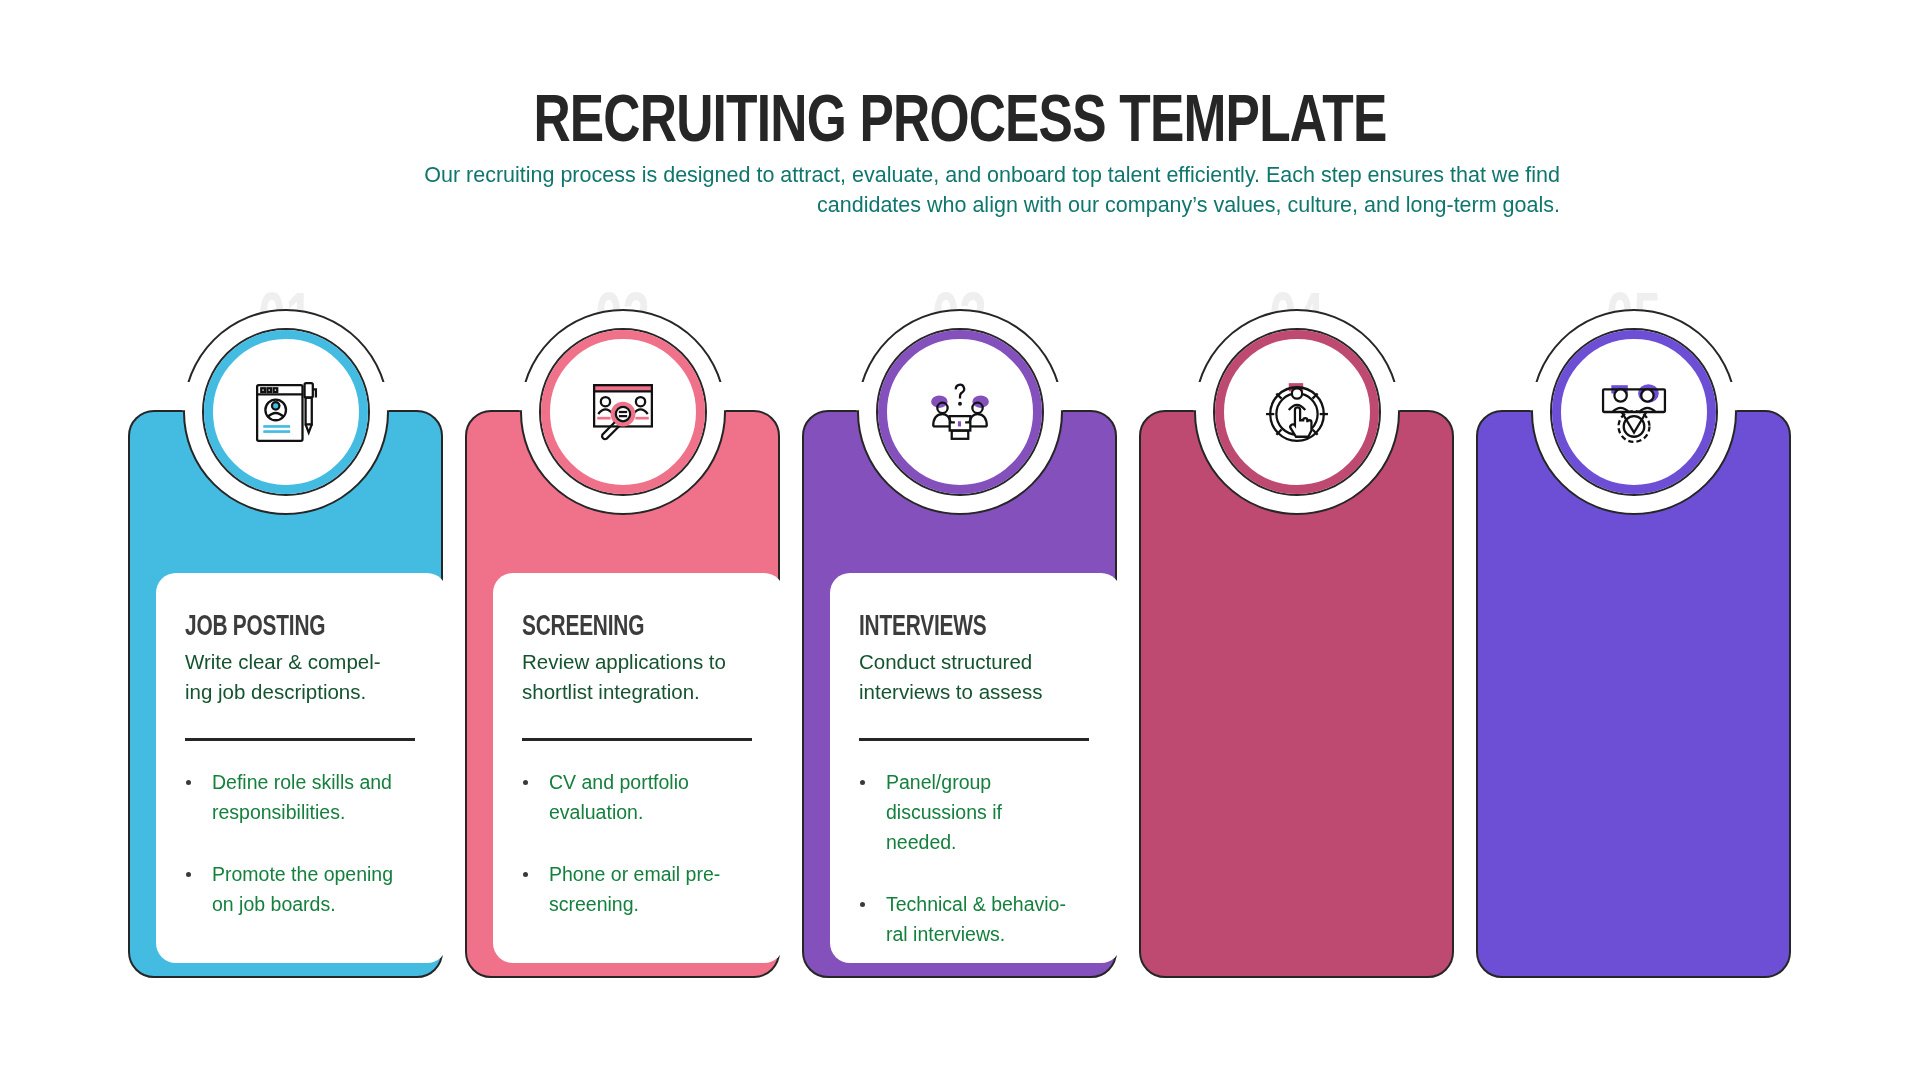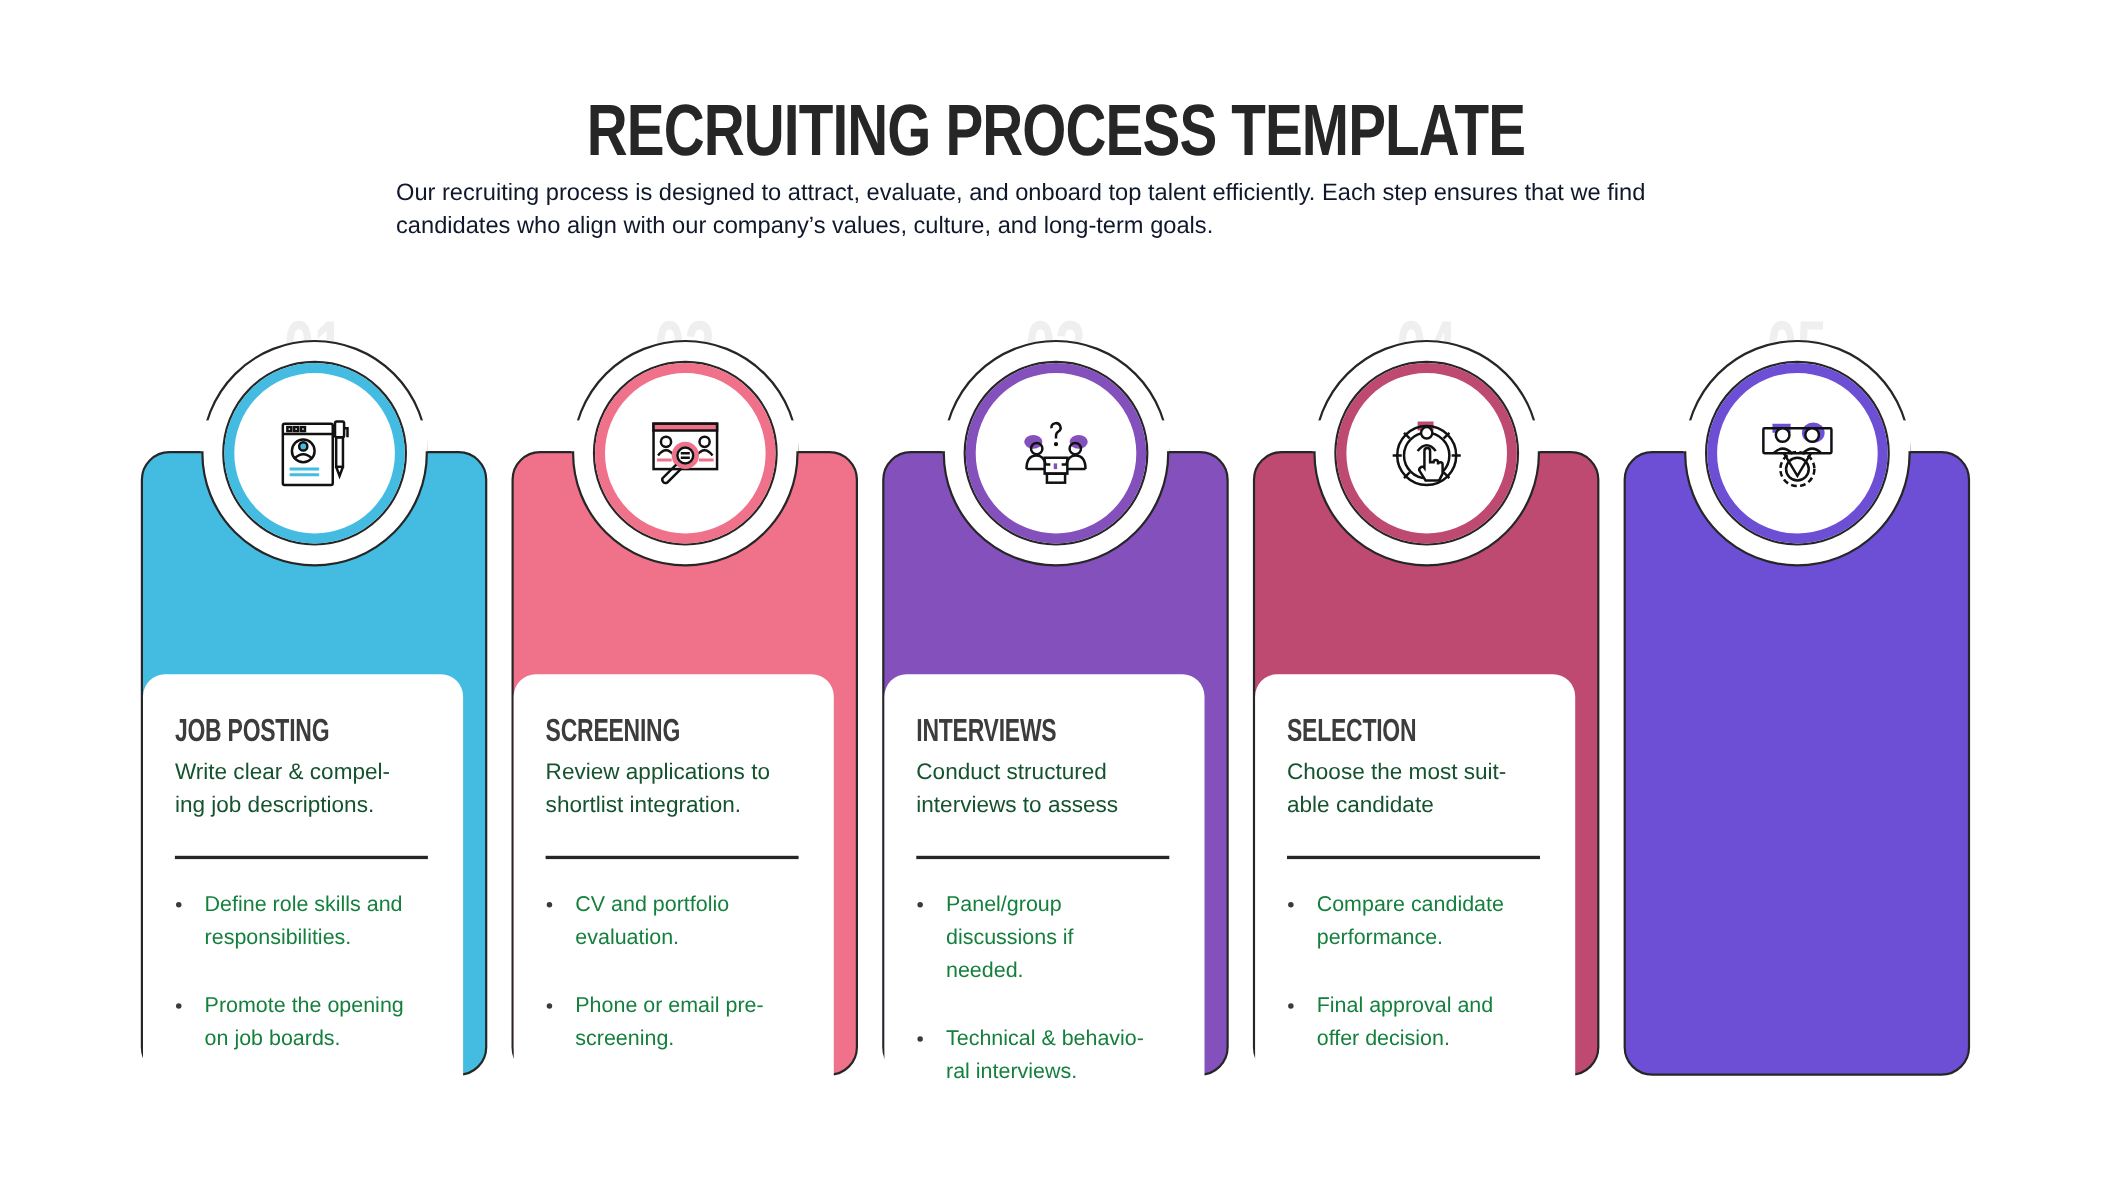--- a/index.html
+++ b/index.html
@@ -6,22 +6,22 @@
   html, body { width: 1920px; height: 1080px; background: #ffffff; overflow: hidden; }
   body { position: relative; font-family: "Liberation Sans", "DejaVu Sans", sans-serif; color: #333; }
 
   .title {
     position: absolute; left: 0; width: 1920px; top: 78px; text-align: center;
     font-family: "Liberation Sans", sans-serif; font-weight: 700; font-size: 66px;
     color: #262626; letter-spacing: -1px; transform: scaleX(0.78); transform-origin: center;
     line-height: 80px;
   }
   .subtitle {
-    position: absolute; left: 360px; width: 1200px; top: 160px; text-align: left;
-    font-size: 21.5px; line-height: 30px; color: #0f172a;
+    position: absolute; left: 360px; width: 1200px; top: 160px; text-align: right;
+    font-size: 21.5px; line-height: 30px; color: #0f766e;
   }
 
   .step { position: absolute; top: 270px; width: 315px; height: 712px; }
   .step-number {
     position: absolute; top: 8px; left: 0; width: 315px; text-align: center;
     font-family: "Liberation Sans", sans-serif; font-weight: 700; font-size: 72px;
     color: #efefef; transform: scaleX(0.68); line-height: 80px;
   }
   .card {
     position: absolute; top: 140px; left: 0; width: 315px; height: 568px;
@@ -38,22 +38,22 @@
     position: absolute; left: 73.5px; top: 58px; width: 168px; height: 168px;
     border-radius: 50%; border: 2.5px solid #262626; background: #fff;
   }
   .circle-inner {
     position: absolute; inset: 0; border-radius: 50%; border: 9px solid; background: #fff;
     display: flex; align-items: center; justify-content: center;
   }
   .circle-inner svg { width: 66px; height: 66px; }
 
   .panel {
-    position: absolute; left: 2px; top: 303px; width: 291px; height: 390px;
-    background: #fff; border-radius: 20px; padding: 34px 45px 0 29px; margin-top: 40px;
+    position: absolute; left: 28px; top: 303px; width: 291px; height: 390px;
+    background: #fff; border-radius: 20px; padding: 34px 45px 0 29px;
   }
   .panel-title {
     font-family: "Liberation Sans", sans-serif; font-weight: 700; font-size: 29px;
     color: #3c3c3c; transform: scaleX(0.72); transform-origin: left; white-space: nowrap;
     line-height: 36px; letter-spacing: -0.3px;
   }
   .panel-desc { margin-top: 4px; font-size: 20.5px; line-height: 30px; color: #14532d; height: 60px; }
   .divider { margin-top: 31px; width: 230px; height: 2.5px; background: #262626; }
   .bullets { list-style: none; margin-top: 26px; }
   .bullets li {
@@ -193,29 +193,20 @@
         <line x1="12" y1="14" x2="17" y2="19"></line>
           <line x1="52" y1="14" x2="47" y2="19"></line>
         <line x1="12" y1="54" x2="17" y2="49"></line>
           <line x1="52" y1="54" x2="47" y2="49"></line>
         <circle cx="32" cy="14" r="5" fill="#fff"></circle>
         <path d="M24 30 q8 -10 16 0"></path>
         <path d="M30 44 v-14 a2.5 2.5 0 0 1 5 0 v10 h3 a2 2 0 0 1 4 0 v2 a2 2 0 0 1 4 0 v8 l-3 6 h-12 l-5 -8 a2 2 0 0 1 4 -3 z" fill="#fff"></path>
       </svg>
     </div>
   </div>
-  <div class="panel">
-    <div class="panel-title">SELECTION</div>
-    <div class="panel-desc">Choose the most suit-able candidate</div>
-    <div class="divider"></div>
-    <ul class="bullets">
-      <li>Compare candidate performance.</li>
-      <li>Final approval and offer decision.</li>
-    </ul>
-  </div>
 </div>
 
 <div class="step" style="left:1476px">
   <div class="step-number">05</div>
   <div class="card" style="background:#6D4FD6"></div>
   <div class="notch"></div>
   <div class="notch-cover" style="background:#fff;top:112px;height:60px;left:54px;width:207px;clip-path:polygon(0 0,100% 0,100% 47%,0 47%)"></div>
   <div class="circle">
     <div class="circle-inner" style="border-color:#6D4FD6">
       <svg viewBox="0 0 64 64" fill="none" stroke="#111" stroke-width="2.2">

